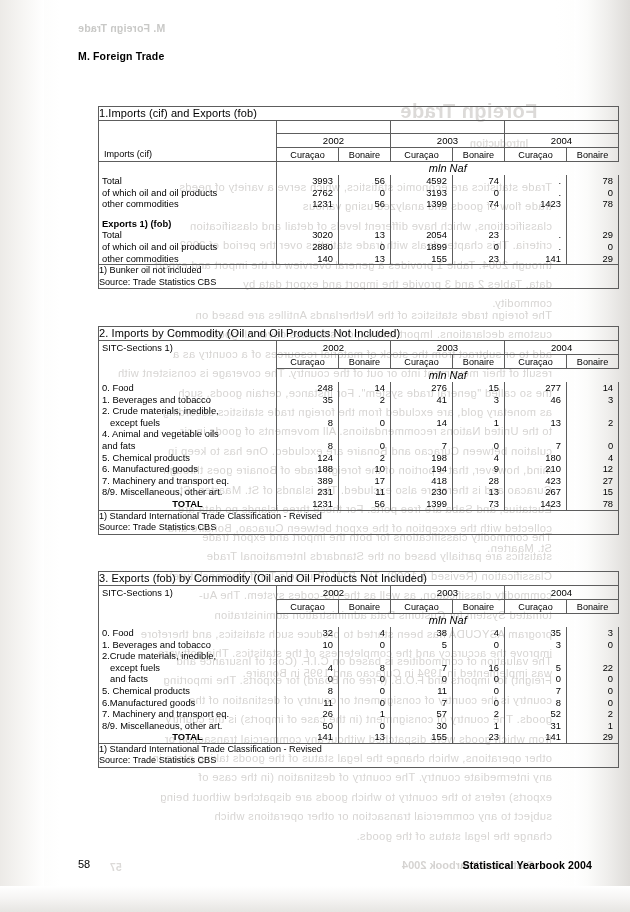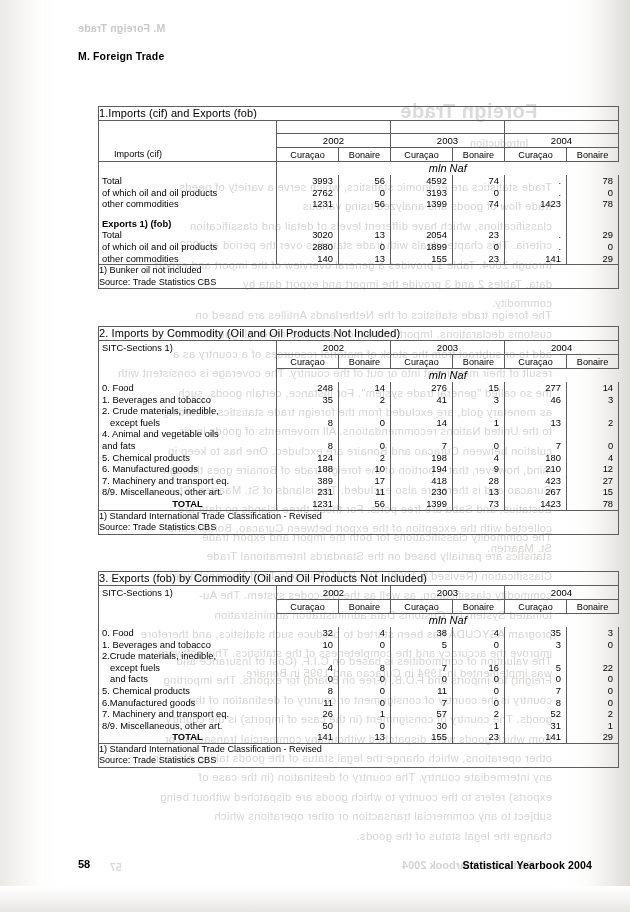--- a/index.html
+++ b/index.html
@@ -148,21 +148,21 @@
   }
   .isl-row td {
     height: 13px;
     text-align: center;
     font-weight: bold;
     font-size: 9.1px;
     padding-bottom: 1px;
   }
   .isl-row td.lbl {
     text-align: left;
-    padding-left: 15px;
+    padding-left: 5px;
   }
   .unit-row td {
     height: 12px;
     text-align: center;
     font-size: 11px;
     font-weight: bold;
     font-style: italic;
   }
   .unit-row td.unitcell { padding-bottom: 1px; }
   .nb-r { border-right: none !important; }
@@ -187,21 +187,21 @@
     font-weight: bold;
     padding: 1px 3px 1px 3px;
     line-height: 11.5px;
   }
 
   
   .foot-pagenum {
     position: absolute;
     left: 78px; top: 858px;
     font-size: 11px;
-    font-weight: bold;
+    font-weight: normal;
   }
   .foot-title {
     position: absolute;
     right: 38px; top: 859px;
     font-size: 10.6px;
     font-weight: bold;
     letter-spacing: .1px;
   }
 </style>
 </head>

